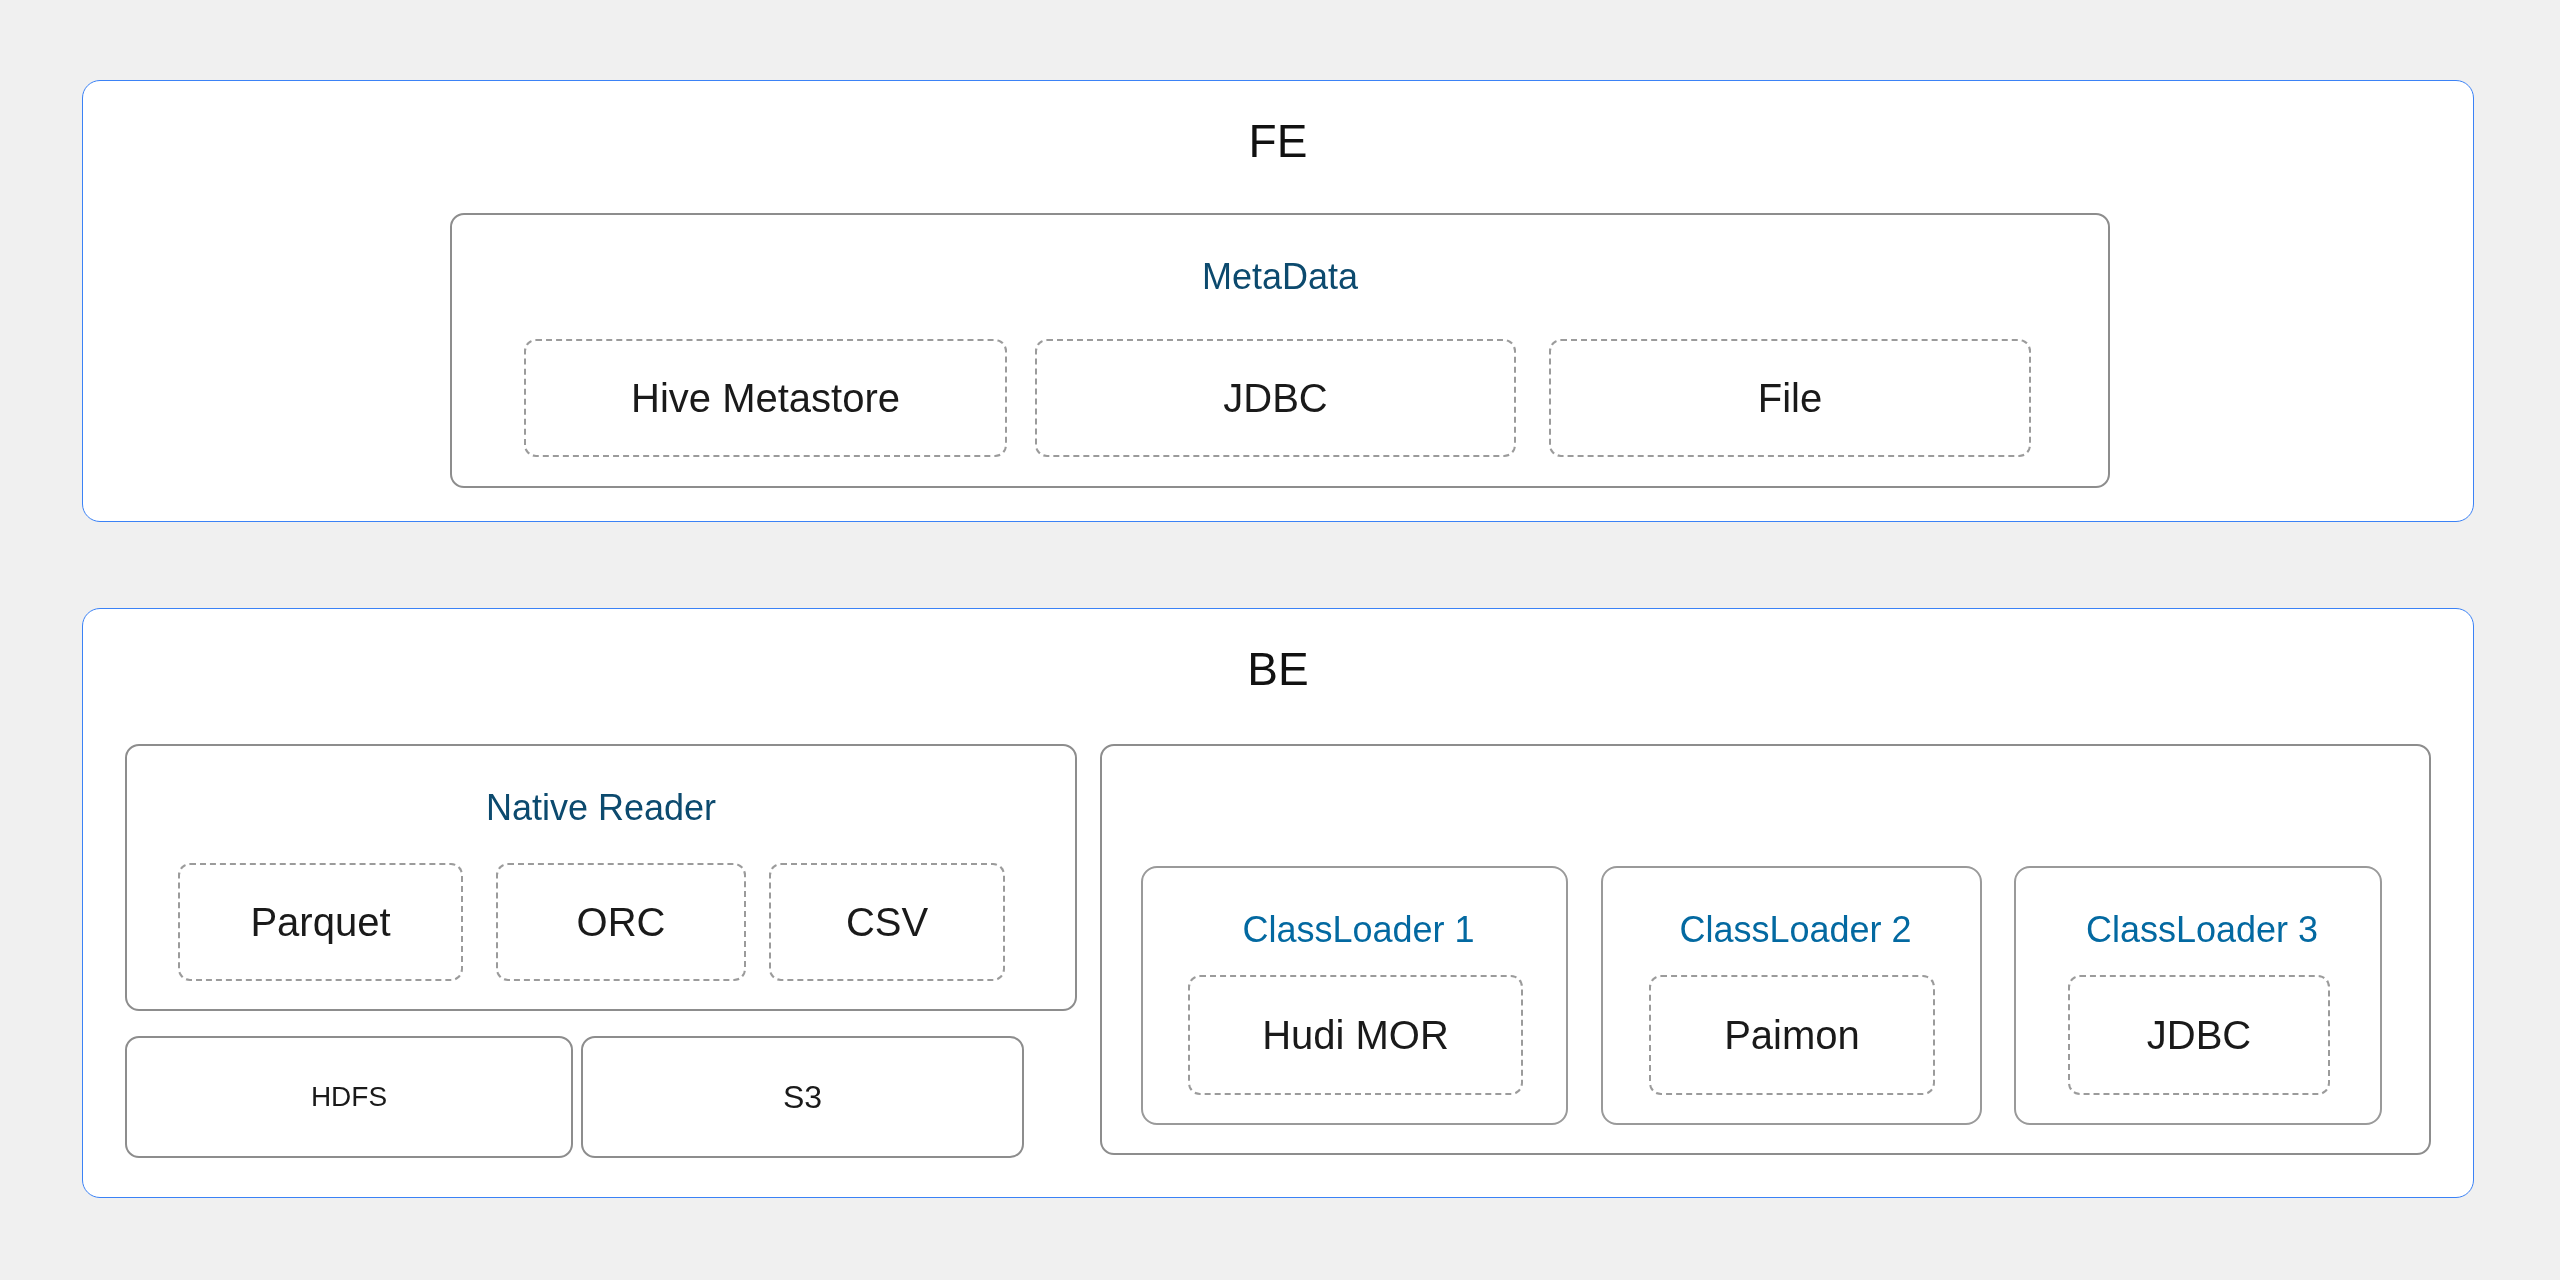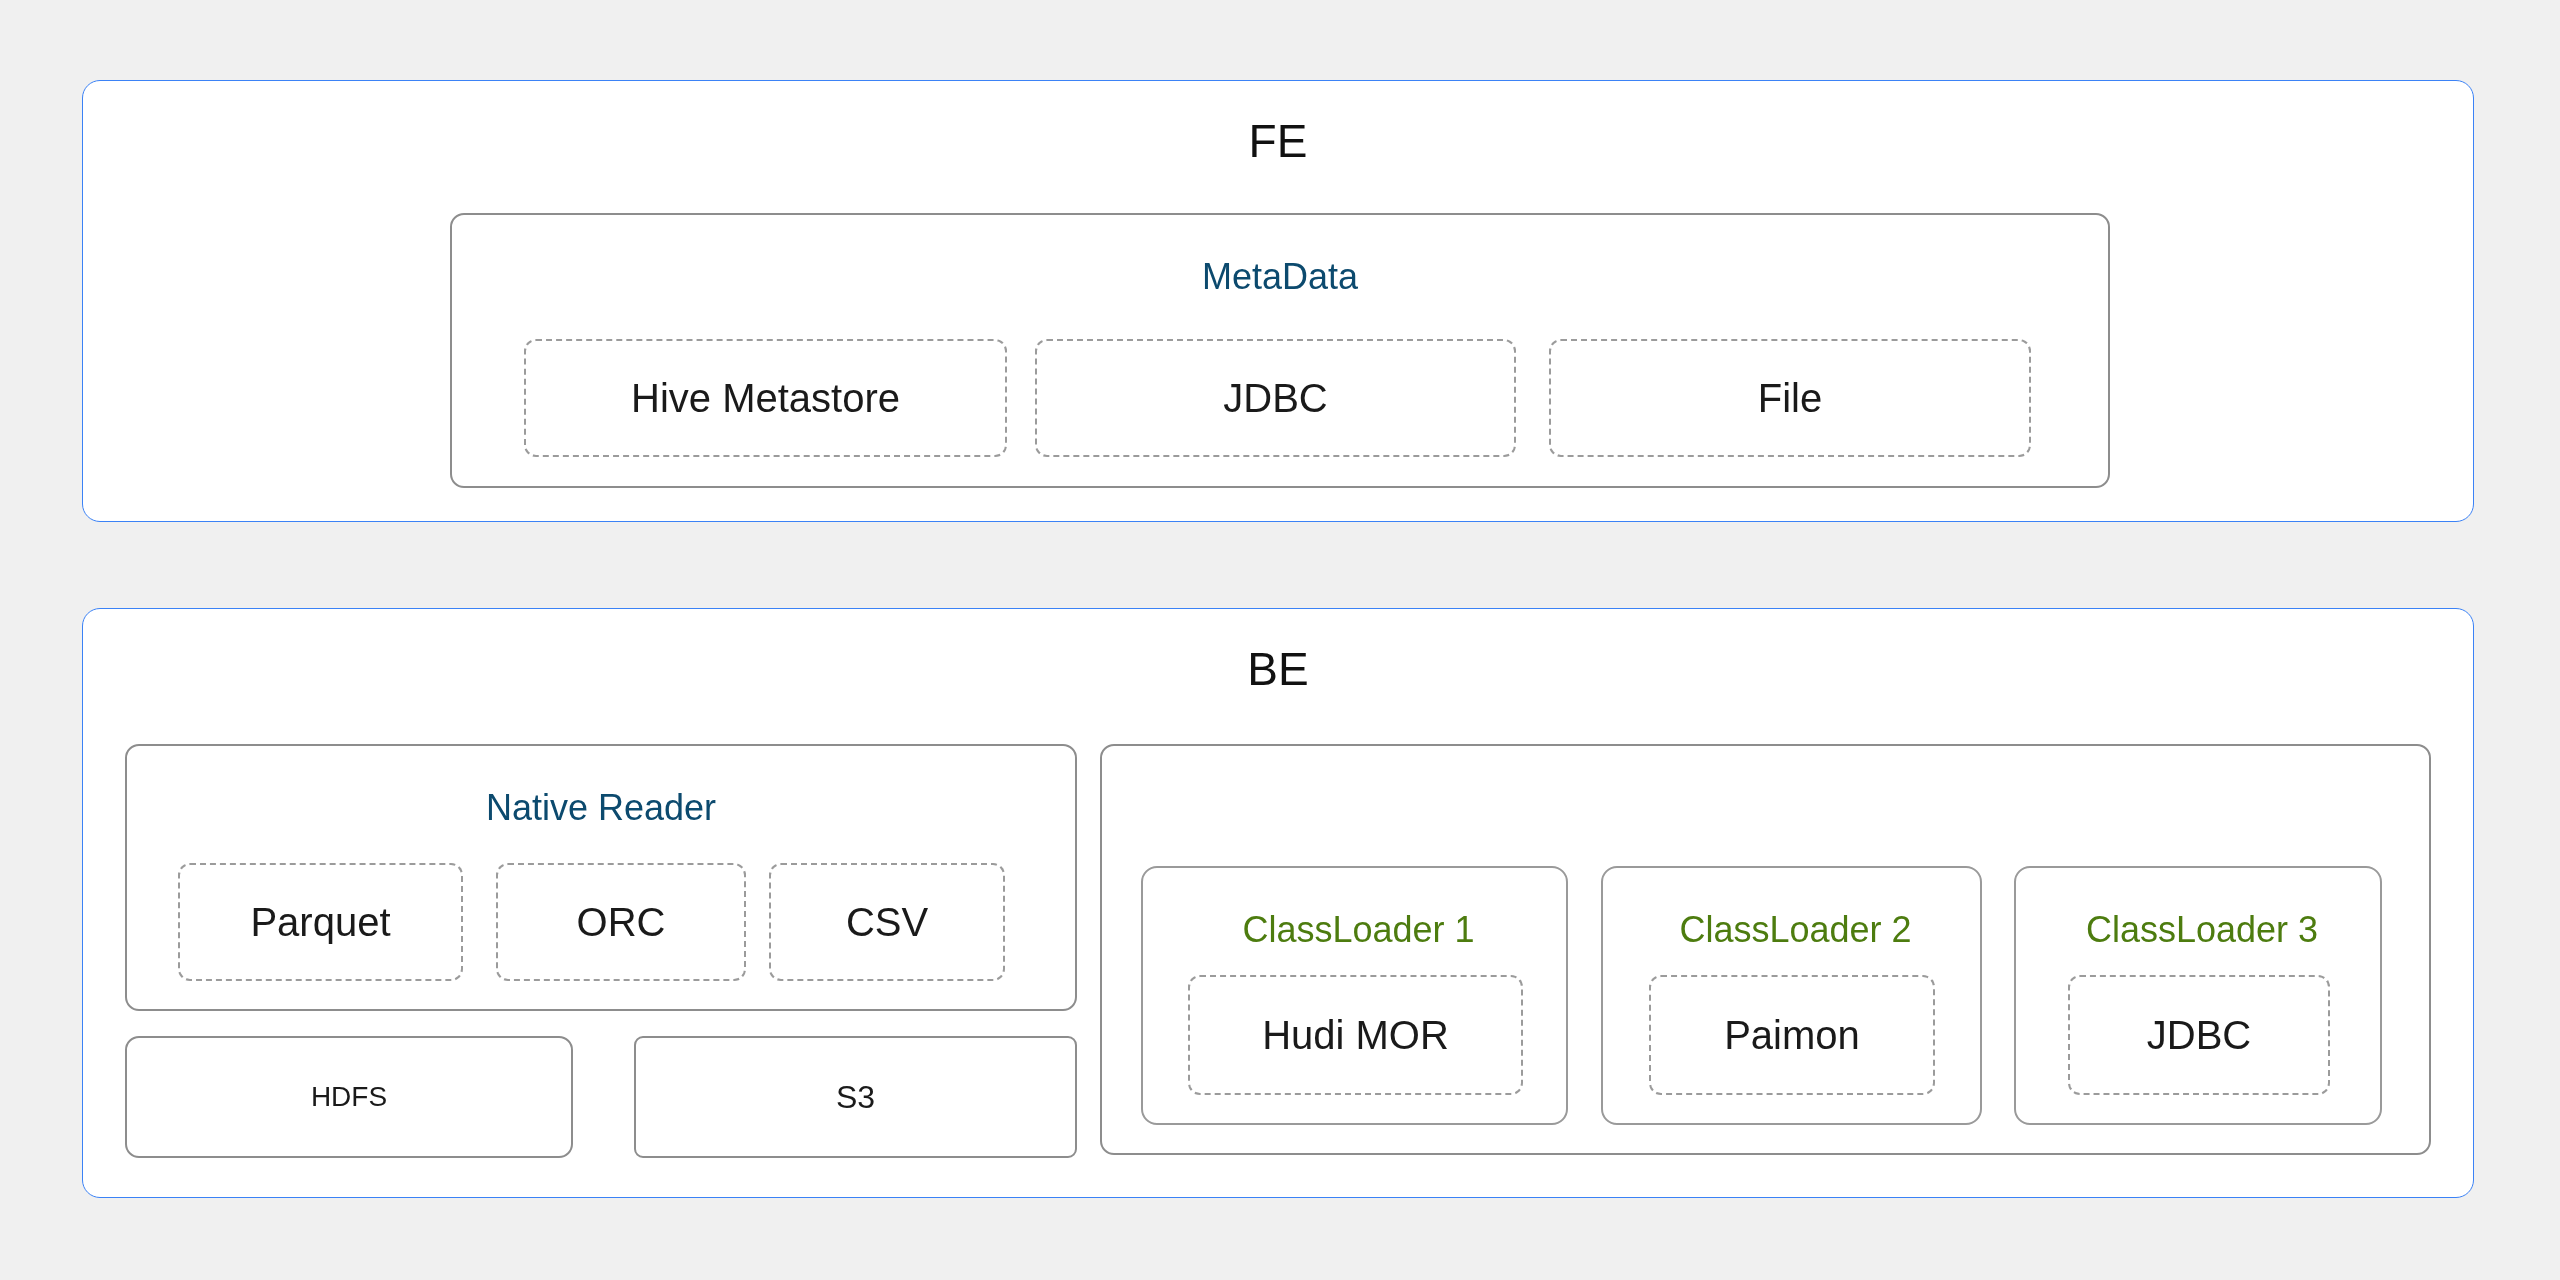--- a/index.html
+++ b/index.html
@@ -28,21 +28,21 @@
     position:absolute;
     background:#ffffff;
     border:2px solid #8d8d8d;
     border-radius:14px;
     box-sizing:border-box;
   }
   .metadata-panel{left:367px;top:132px;width:1660px;height:275px;}
   .native-reader-panel{left:42px;top:135px;width:952px;height:267px;}
   .jni-panel{left:1017px;top:135px;width:1331px;height:411px;}
   .hdfs-panel{left:42px;top:427px;width:448px;height:122px;display:flex;align-items:center;justify-content:center;font-size:28px;}
-  .s3-panel{left:551px;top:427px;width:443px;height:122px;display:flex;align-items:center;justify-content:center;font-size:32px;border-radius:9px;}
+  .s3-panel{left:498px;top:427px;width:443px;height:122px;display:flex;align-items:center;justify-content:center;font-size:32px;}
 
   .classloader{
     position:absolute;
     background:#ffffff;
     border:2px solid #9a9a9a;
     border-radius:16px;
     box-sizing:border-box;
     top:120px;height:259px;
   }
   .cl1{left:39px;width:427px;}
@@ -80,21 +80,21 @@
   .title-md{
     position:absolute;left:0;right:0;top:40px;
     text-align:center;
     font-size:36px;line-height:44px;
     color:#0c4a6e;
   }
   .title-cl{
     position:absolute;left:0;right:2px;top:40px;
     text-align:center;
     font-size:36px;line-height:44px;
-    color:#4d7c0f;
+    color:#0369a1;
     margin-left:10px;
   }
 </style>
 </head>
 <body>
 
 <div class="canvas">
 
   <section class="panel panel-fe">
     <div class="title-lg">FE</div>

